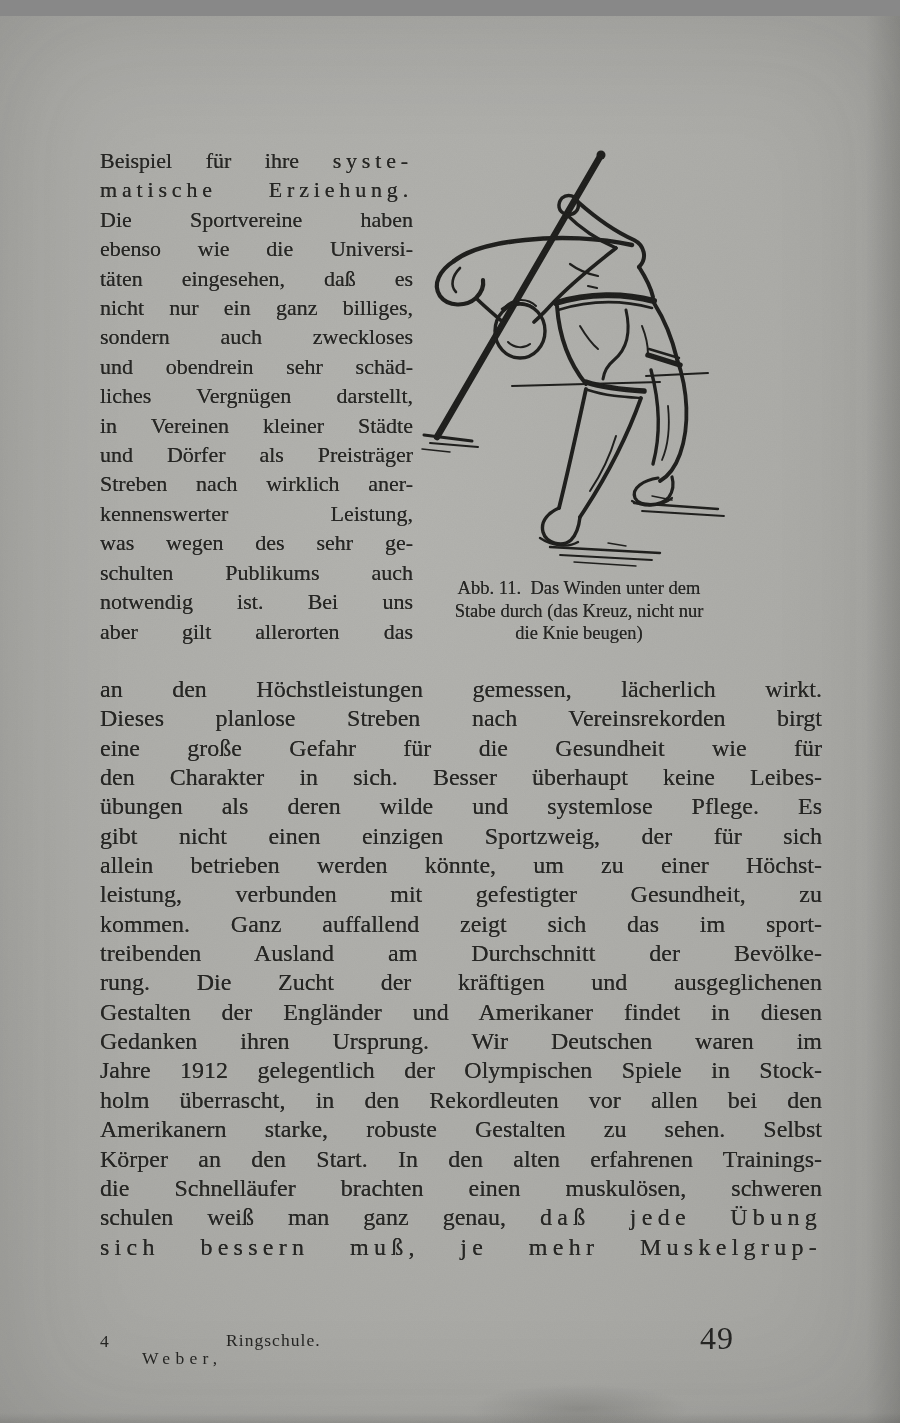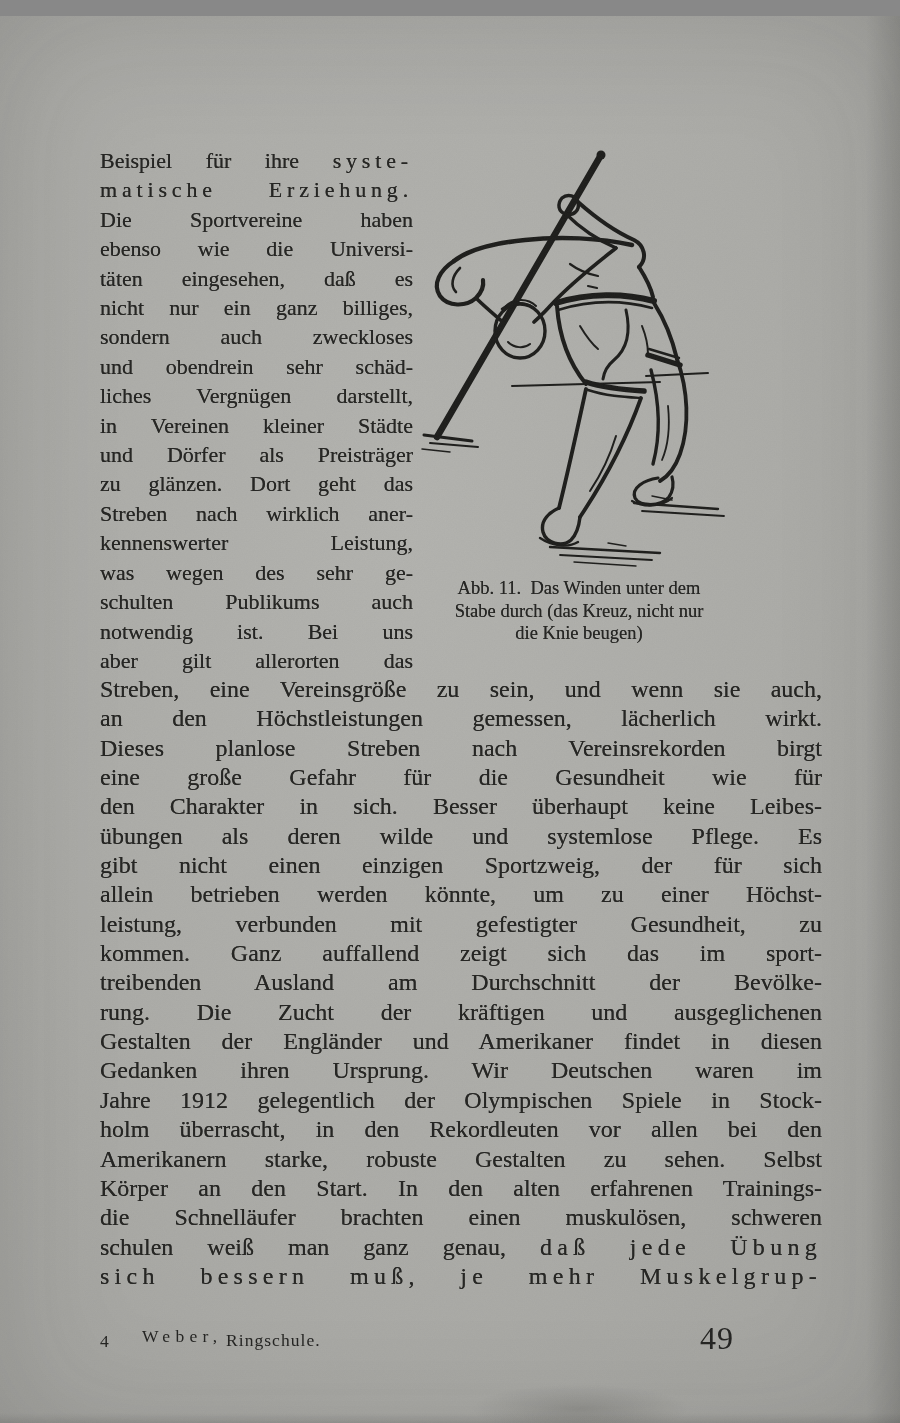--- a/index.html
+++ b/index.html
@@ -36,42 +36,41 @@
 
   .caption{left:420px;top:561px;width:318px;font-size:18.5px;line-height:22.6px;}
   .caption .tline{text-align:left;text-align-last:center;white-space:pre-wrap;
     text-shadow:0 0 .5px rgba(25,25,22,.7);}
 
   .figure{position:absolute;left:420px;top:130px;width:400px;height:430px;}
   .figure path,.figure line,.figure ellipse{stroke:#1c1c1a;fill:none;stroke-linecap:round;stroke-linejoin:round;}
 
   .footer{position:absolute;left:100px;top:1310px;width:700px;font-size:17.5px;}
   .footer-sig{position:absolute;left:0;top:5px;}
-  .footer-title{position:absolute;left:42px;top:0;letter-spacing:.3em;font-family:Liberation Serif, serif;}
+  .footer-title{position:absolute;left:42px;top:22px;letter-spacing:.3em;font-family:Liberation Serif, serif;}
   .footer-title2{position:absolute;left:126px;top:4px;letter-spacing:.06em;}
   .pagenum{position:absolute;left:600px;top:-6px;font-size:32px;letter-spacing:1px;}
 </style>
 </head>
 <body>
 
 <div class="page">
 
   <div class="textblock leftcol">
       <div class="tline"><span>Beispiel für ihre </span><span class="sperr">syste-</span></div>
       <div class="tline"><span class="sperr">matische Erziehung.</span></div>
       <div class="tline"><span>Die Sportvereine haben</span></div>
       <div class="tline"><span>ebenso wie die Universi-</span></div>
       <div class="tline"><span>täten eingesehen, daß es</span></div>
       <div class="tline"><span>nicht nur ein ganz billiges,</span></div>
       <div class="tline"><span>sondern auch zweckloses</span></div>
       <div class="tline"><span>und obendrein sehr schäd-</span></div>
       <div class="tline"><span>liches Vergnügen darstellt,</span></div>
       <div class="tline"><span>in Vereinen kleiner Städte</span></div>
       <div class="tline"><span>und Dörfer als Preisträger</span></div>
-      <div class="tline"><span>zu glänzen. Dort geht das</span></div>
       <div class="tline"><span>Streben nach wirklich aner-</span></div>
       <div class="tline"><span>kennenswerter Leistung,</span></div>
       <div class="tline"><span>was wegen des sehr ge-</span></div>
       <div class="tline"><span>schulten Publikums auch</span></div>
       <div class="tline"><span>notwendig ist. Bei uns</span></div>
       <div class="tline"><span>aber gilt allerorten das</span></div>
     </div>
 
   <svg class="figure" viewBox="0 0 400 430" xmlns="http://www.w3.org/2000/svg">
 
@@ -142,21 +141,20 @@
     <path d="M188,397 L206,400" stroke-width="1.4"></path>
   </svg>
 
   <div class="textblock caption">
       <div class="tline"><span>Abb. 11.  Das Winden unter dem</span></div>
       <div class="tline"><span>Stabe durch (das Kreuz, nicht nur</span></div>
       <div class="tline"><span>die Knie beugen)</span></div>
     </div>
 
   <div class="textblock maintext">
-      <div class="tline"><span>Streben, eine Vereinsgröße zu sein, und wenn sie auch,</span></div>
       <div class="tline"><span>an den Höchstleistungen gemessen, lächerlich wirkt.</span></div>
       <div class="tline"><span>Dieses planlose Streben nach Vereinsrekorden birgt</span></div>
       <div class="tline"><span>eine große Gefahr für die Gesundheit wie für</span></div>
       <div class="tline"><span>den Charakter in sich. Besser überhaupt keine Leibes-</span></div>
       <div class="tline"><span>übungen als deren wilde und systemlose Pflege. Es</span></div>
       <div class="tline"><span>gibt nicht einen einzigen Sportzweig, der für sich</span></div>
       <div class="tline"><span>allein betrieben werden könnte, um zu einer Höchst-</span></div>
       <div class="tline"><span>leistung, verbunden mit gefestigter Gesundheit, zu</span></div>
       <div class="tline"><span>kommen. Ganz auffallend zeigt sich das im sport-</span></div>
       <div class="tline"><span>treibenden Ausland am Durchschnitt der Bevölke-</span></div>

